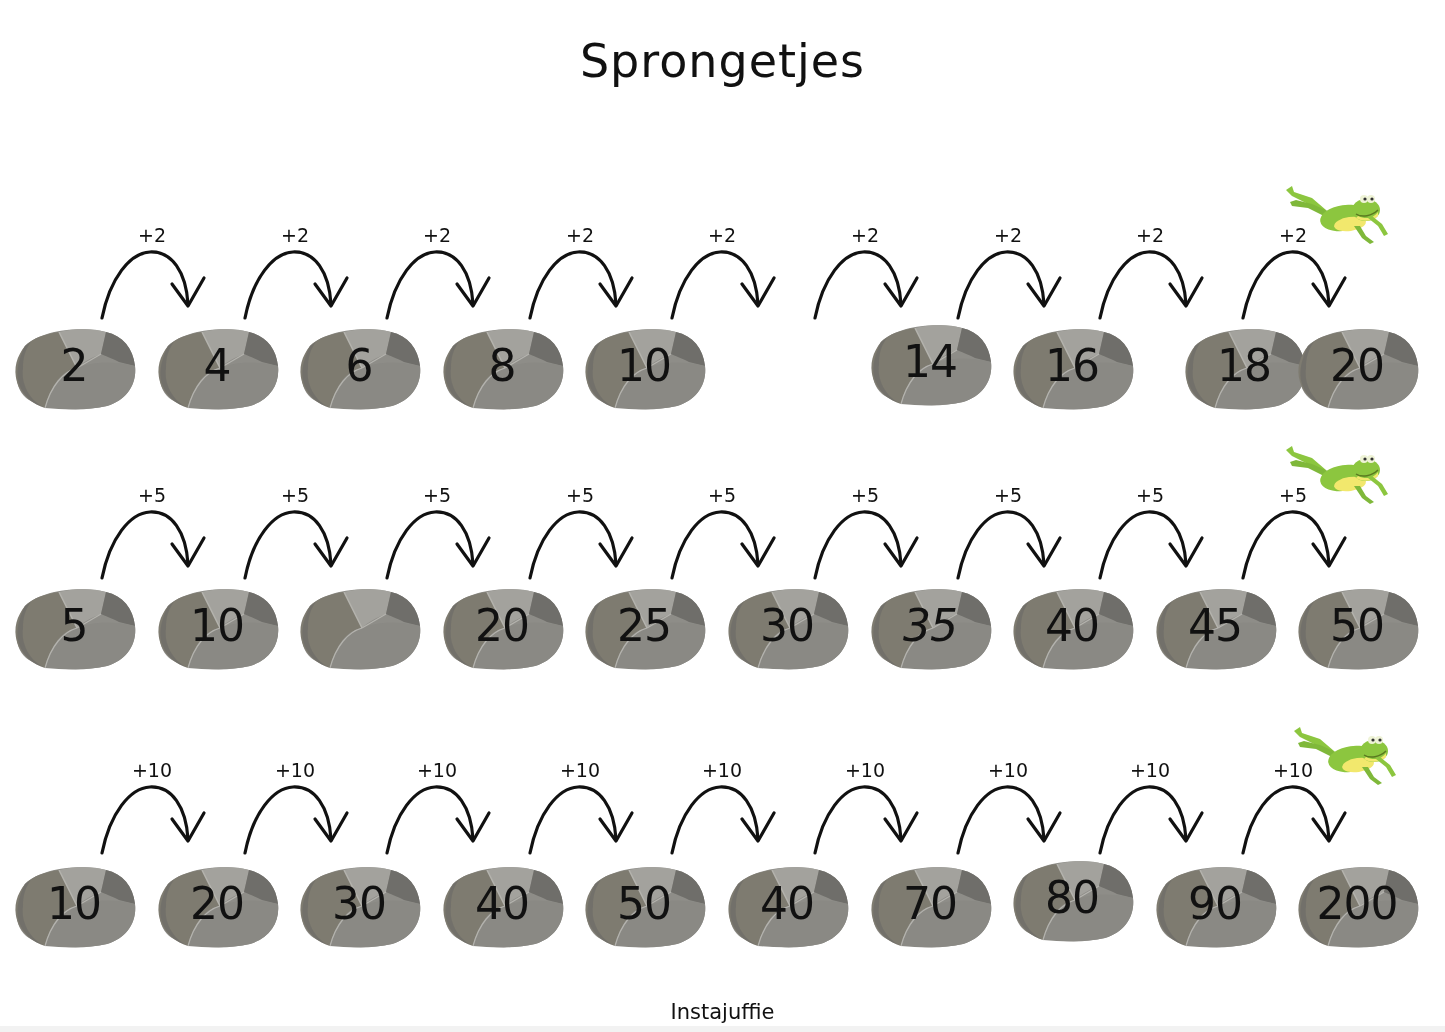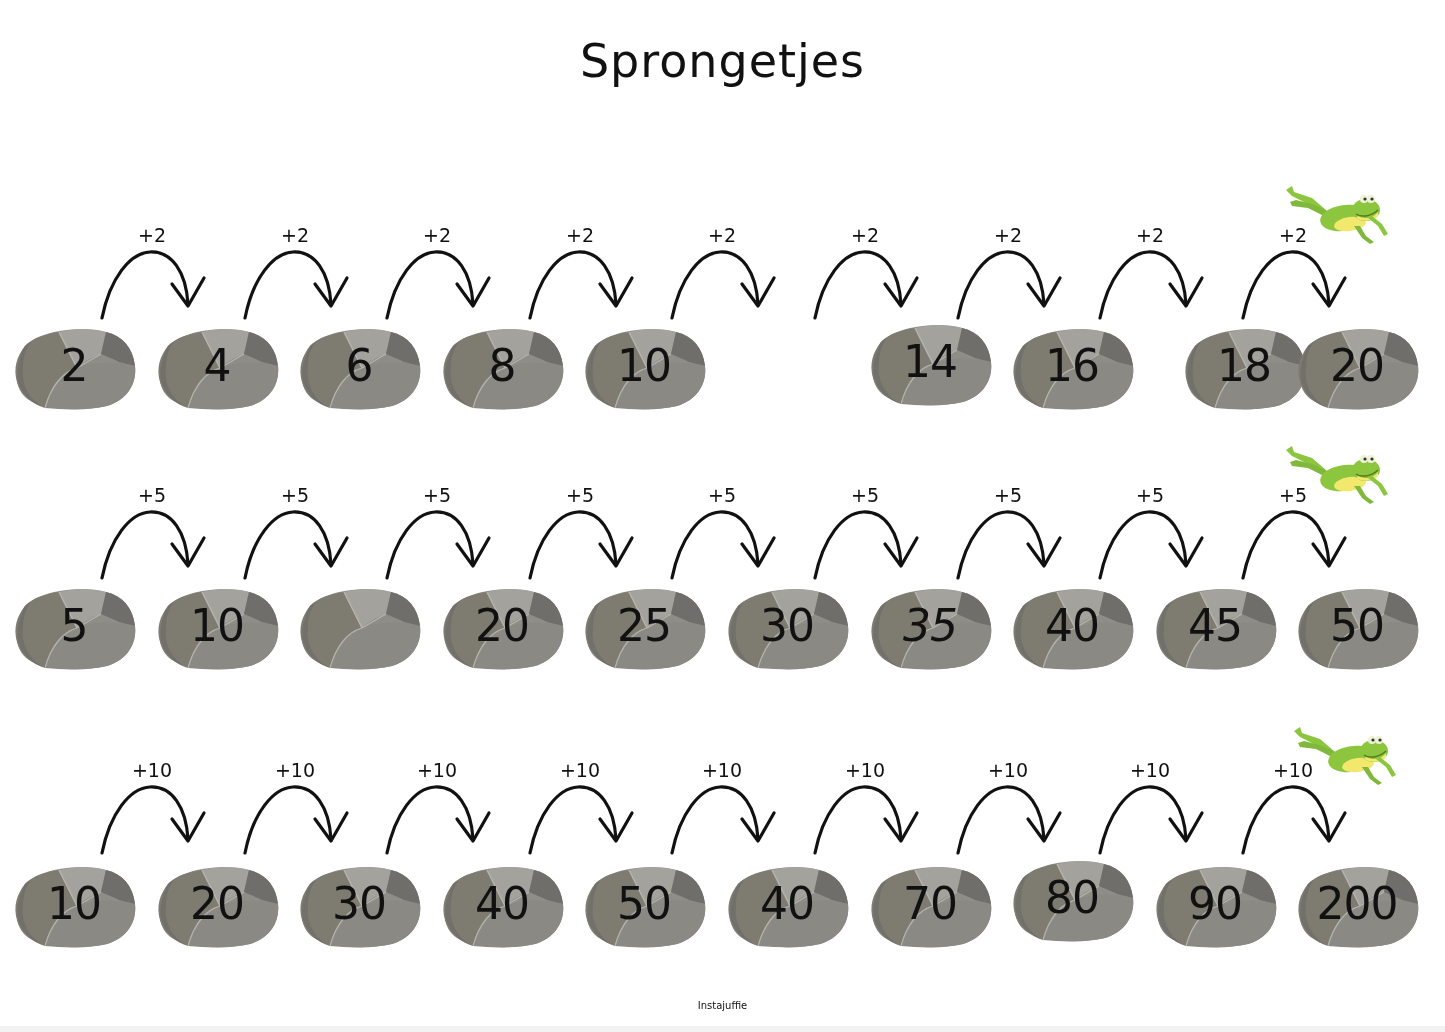--- a/index.html
+++ b/index.html
@@ -24,21 +24,21 @@
   }
   .jump { position: absolute; width: 120px; height: 100px; }
   .jump svg { position: absolute; left: 0; top: 0; }
   .jump-label {
     position: absolute; left: 30px; width: 60px; top: -4px; text-align: center;
     font-size: 19px; color: #111;
   }
   .frog { position: absolute; width: 110px; height: 72px; }
   .footer {
     position: absolute; left: 0; right: 0; top: 1000px; text-align: center;
-    font-size: 10px; color: #111;
+    font-size: 21px; color: #111;
   }
   .bottom-bar {
     position: absolute; left: 0; right: 0; top: 1026px; height: 6px; background: #f2f2f2;
   }
 </style>
 </head>
 <body>
 
 <div class="title">Sprongetjes</div>
 

